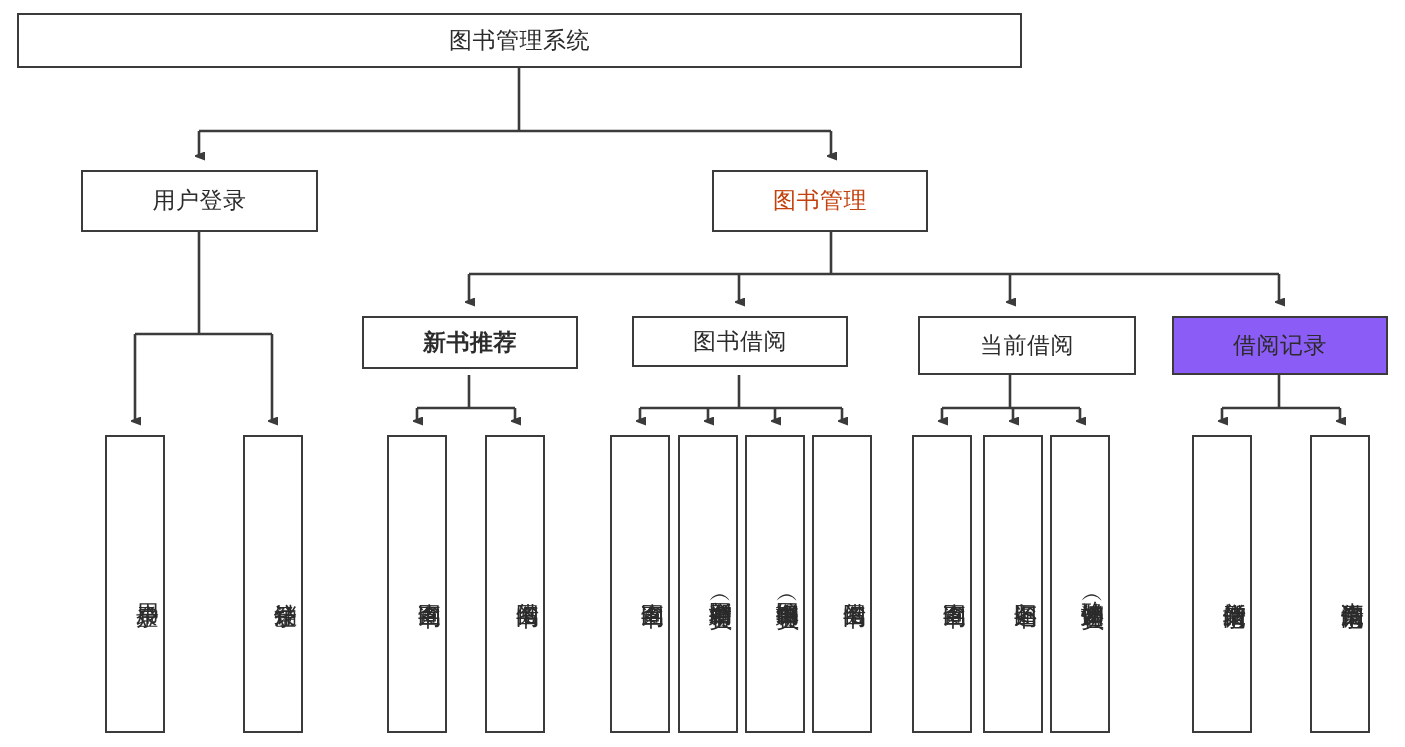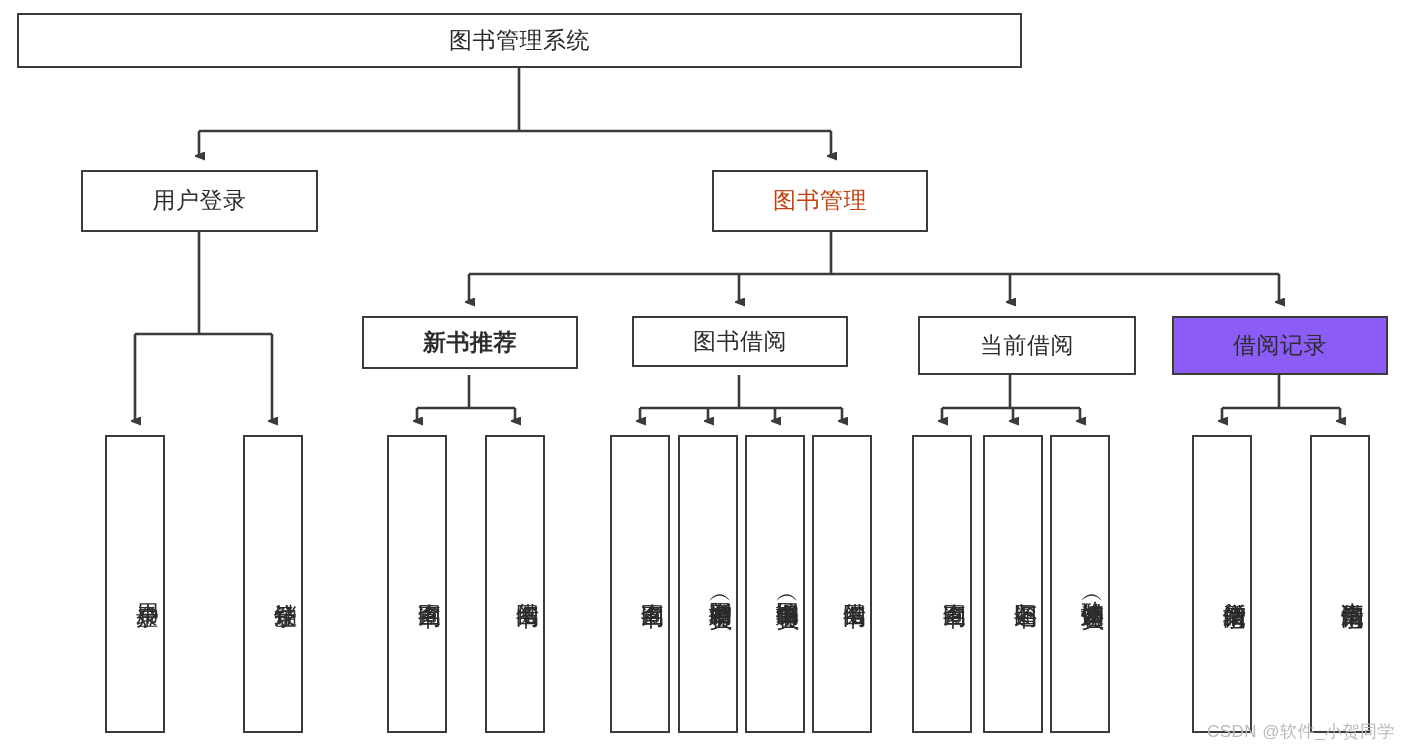--- a/index.html
+++ b/index.html
@@ -181,14 +181,13 @@
   <div class="node vert" id="node-leaf-10" style="left: 1050px; top: 435px; width: 60px; height: 298px; border-color: rgb(59, 59, 59); background: rgb(255, 255, 255); color: rgb(43, 43, 43);">
     <span>确认归还（管理员）</span>
   </div>
   <div class="node vert" id="node-leaf-11" style="left: 1192px; top: 435px; width: 60px; height: 298px; border-color: rgb(59, 59, 59); background: rgb(255, 255, 255); color: rgb(43, 43, 43);">
     <span>新增借阅记录</span>
   </div>
   <div class="node vert" id="node-leaf-12" style="left: 1310px; top: 435px; width: 60px; height: 298px; border-color: rgb(59, 59, 59); background: rgb(255, 255, 255); color: rgb(43, 43, 43);">
     <span>查询借阅记录</span>
   </div>
 
-  <div class="watermark" style="color: rgb(185, 185, 185);">CSDN @软件_小贺同学</div>
 </div>
 
 </body></html>

